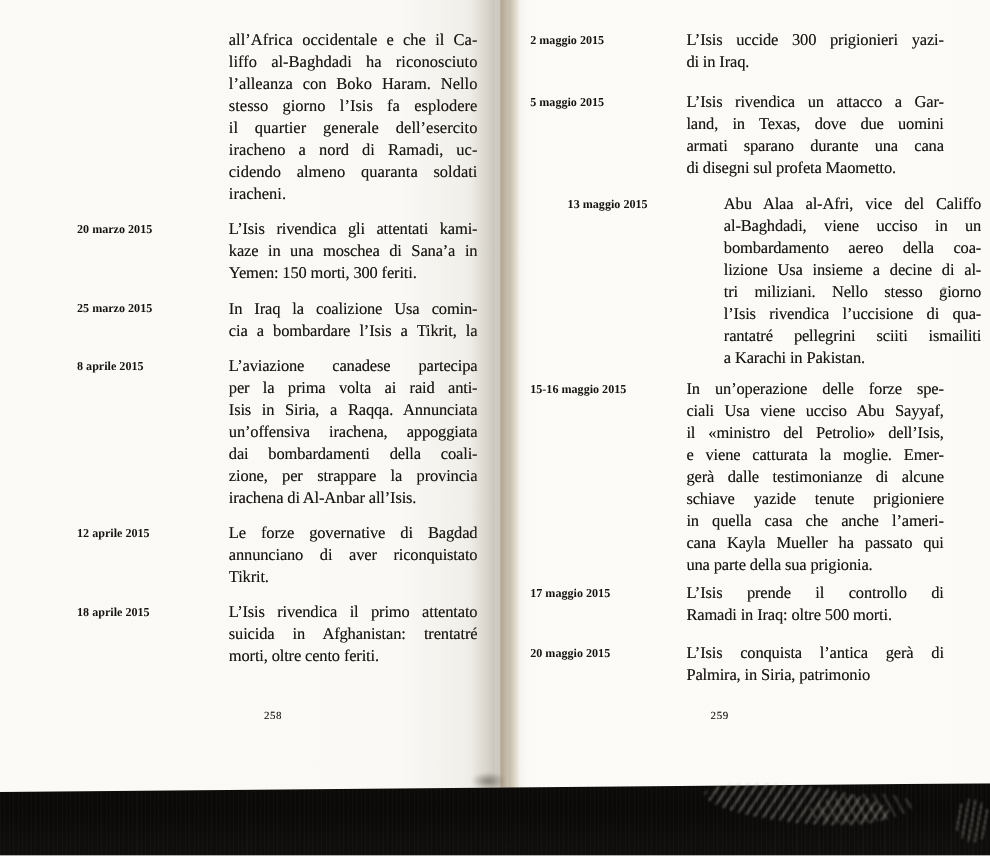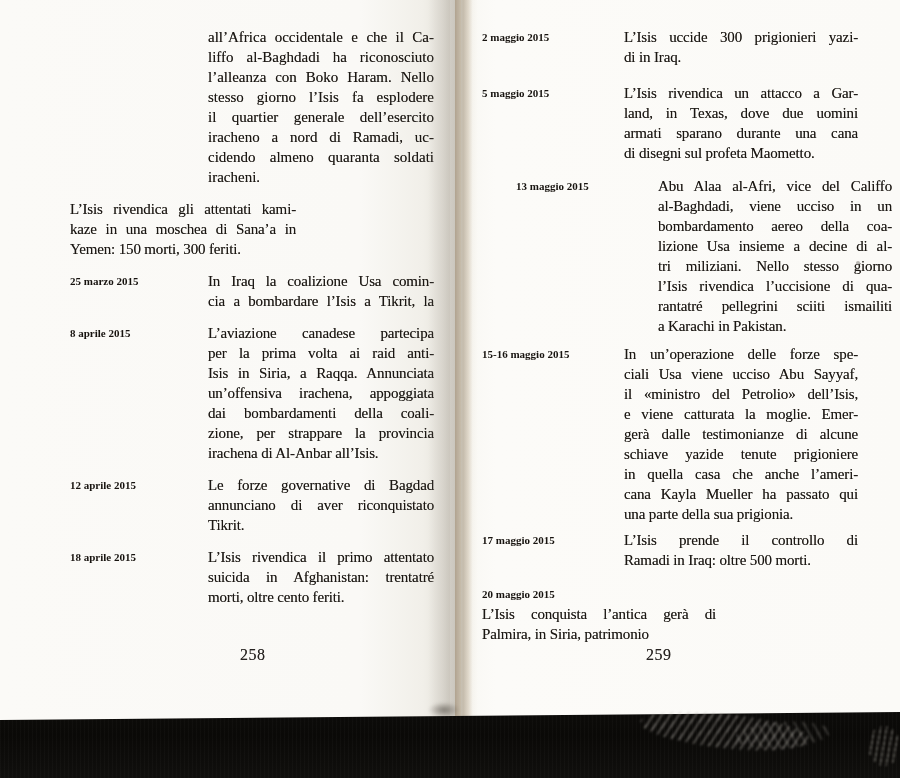--- a/index.html
+++ b/index.html
@@ -48,31 +48,31 @@
   }
   .entry-text { letter-spacing: -0.15px; }
   .page-left  .entry-text { width: 226px; }
   .page-right .entry-text { width: 234px; }
   
   .page-right .entry:nth-child(1) { margin-top: 0; }
   .page-right .entry:nth-child(2) { margin-top: 16px; }
   .page-right .entry:nth-child(3) { margin-top: 13px; margin-left: 34px; }
   .page-right .entry:nth-child(4) { margin-top: 8px; }
   .page-right .entry:nth-child(5) { margin-top: 6px; }
-  .page-right .entry:nth-child(6) { margin-top: 14px; flex-direction: column; }
+  .page-right .entry:nth-child(6) { margin-top: 14px; }
   .tl-line {
     text-align: justify;
     text-align-last: justify;
     min-height: 20px;
     text-shadow: 0 0 0.5px rgba(27, 23, 19, 0.55);
   }
   .tl-line.last { text-align-last: left; }
   .pagenum {
     position: absolute;
-    font-size: 16px;
+    font-size: 10px;
     letter-spacing: 0.5px;
     color: #262220;
     text-shadow: 0 0 0.5px rgba(30,26,22,.5);
     text-align: right;
   }
   .pagenum-left  { left: 240px; top: 646px; }
   .pagenum-right { left: 646px; top: 646px; }
   
   .gutter {
     position: absolute; top: 0; left: 428px;
@@ -151,20 +151,21 @@
         <div class="tl-line">liffo al-Baghdadi ha riconosciuto</div>
         <div class="tl-line">l’alleanza con Boko Haram. Nello</div>
         <div class="tl-line">stesso giorno l’Isis fa esplodere</div>
         <div class="tl-line">il quartier generale dell’esercito</div>
         <div class="tl-line">iracheno a nord di Ramadi, uc-</div>
         <div class="tl-line">cidendo almeno quaranta soldati</div>
         <div class="tl-line last">iracheni.</div>
       </div>
     <div>
         <div class="entry">
+          <div class="entry-date">20 marzo 2015</div>
           <div class="entry-text">
             <div class="tl-line">L’Isis rivendica gli attentati kami-</div>
             <div class="tl-line">kaze in una moschea di Sana’a in</div>
             <div class="tl-line last">Yemen: 150 morti, 300 feriti.</div>
           </div>
         </div>
         <div class="entry">
           <div class="entry-date">25 marzo 2015</div>
           <div class="entry-text">
             <div class="tl-line">In Iraq la coalizione Usa comin-</div>

